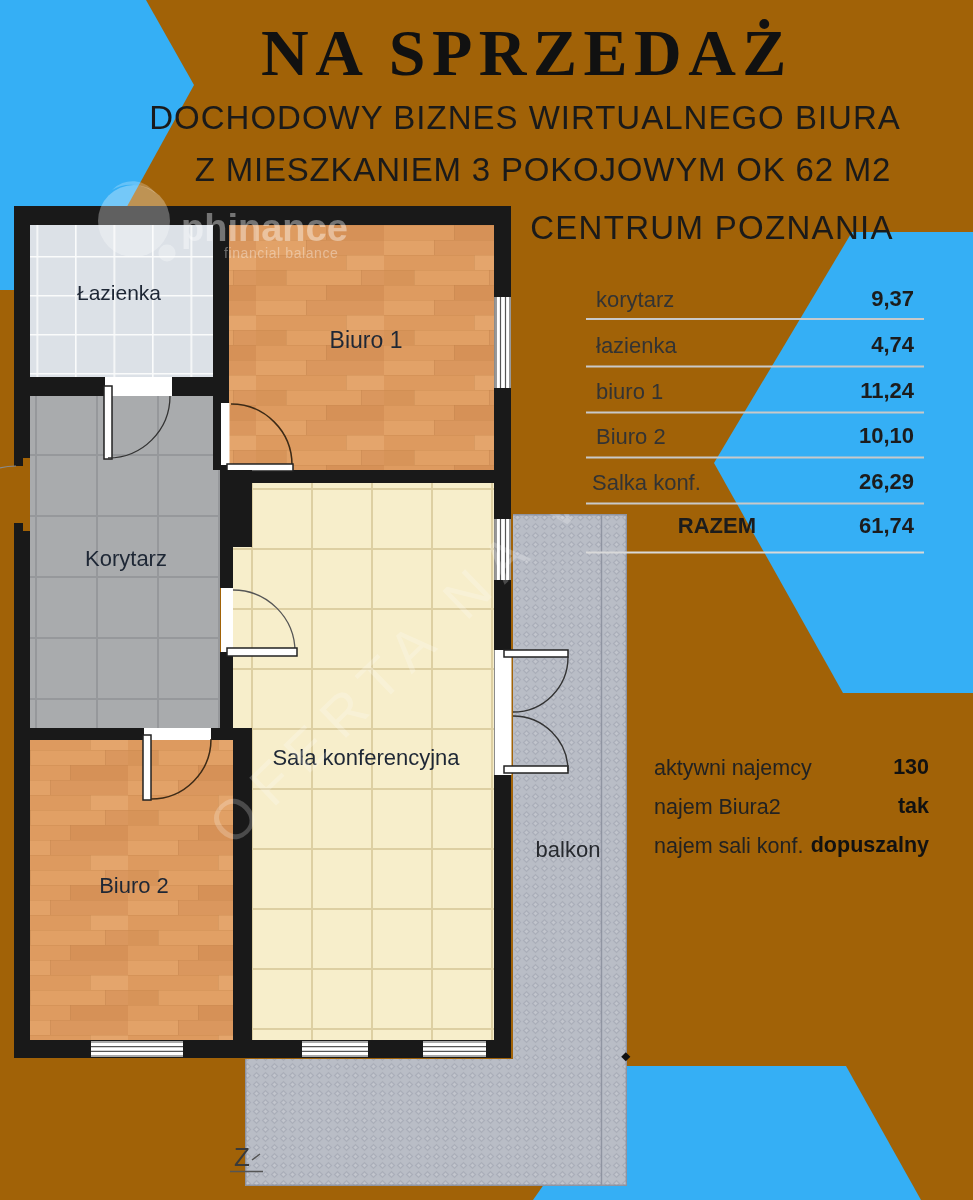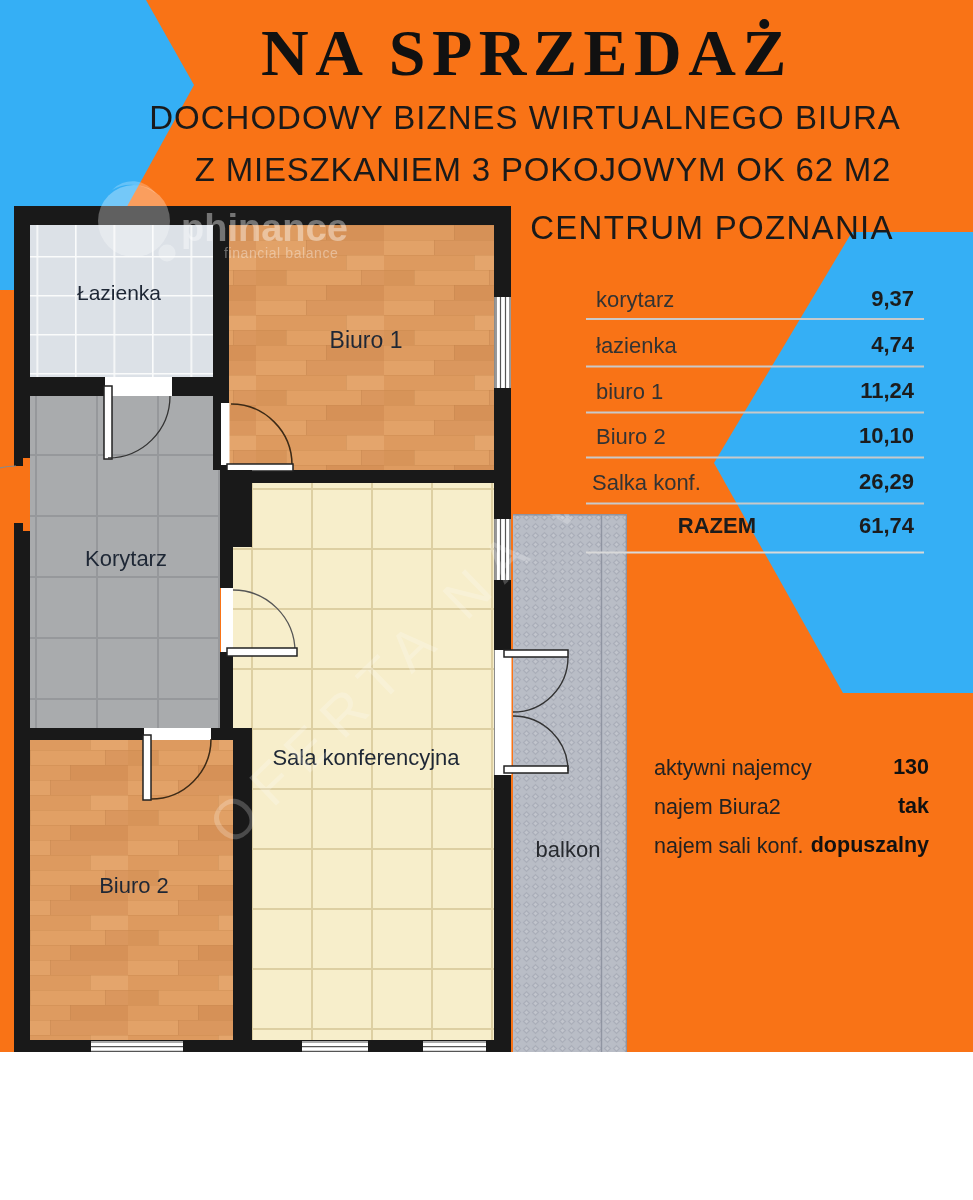--- a/index.html
+++ b/index.html
@@ -1,16 +1,16 @@
 <!DOCTYPE html>
 <html><head>
 <meta charset="utf-8">
 <style>
   html,body{margin:0;padding:0;background:#ffffff;}
-  .page{position:relative;width:973px;height:1052px;overflow:hidden;background:#f97316;
+  .page{position:relative;width:973px;height:1200px;overflow:hidden;background:#a16207;
         font-family:"Liberation Sans", sans-serif;}
   svg{display:block}
   text{font-family:"Liberation Sans", sans-serif;}
   .serif{font-family:"Liberation Serif", serif;}
 </style>
 </head>
 <body>
 <div class="page">
 <svg width="973" height="1200" viewBox="0 0 973 1200">
 <defs>

